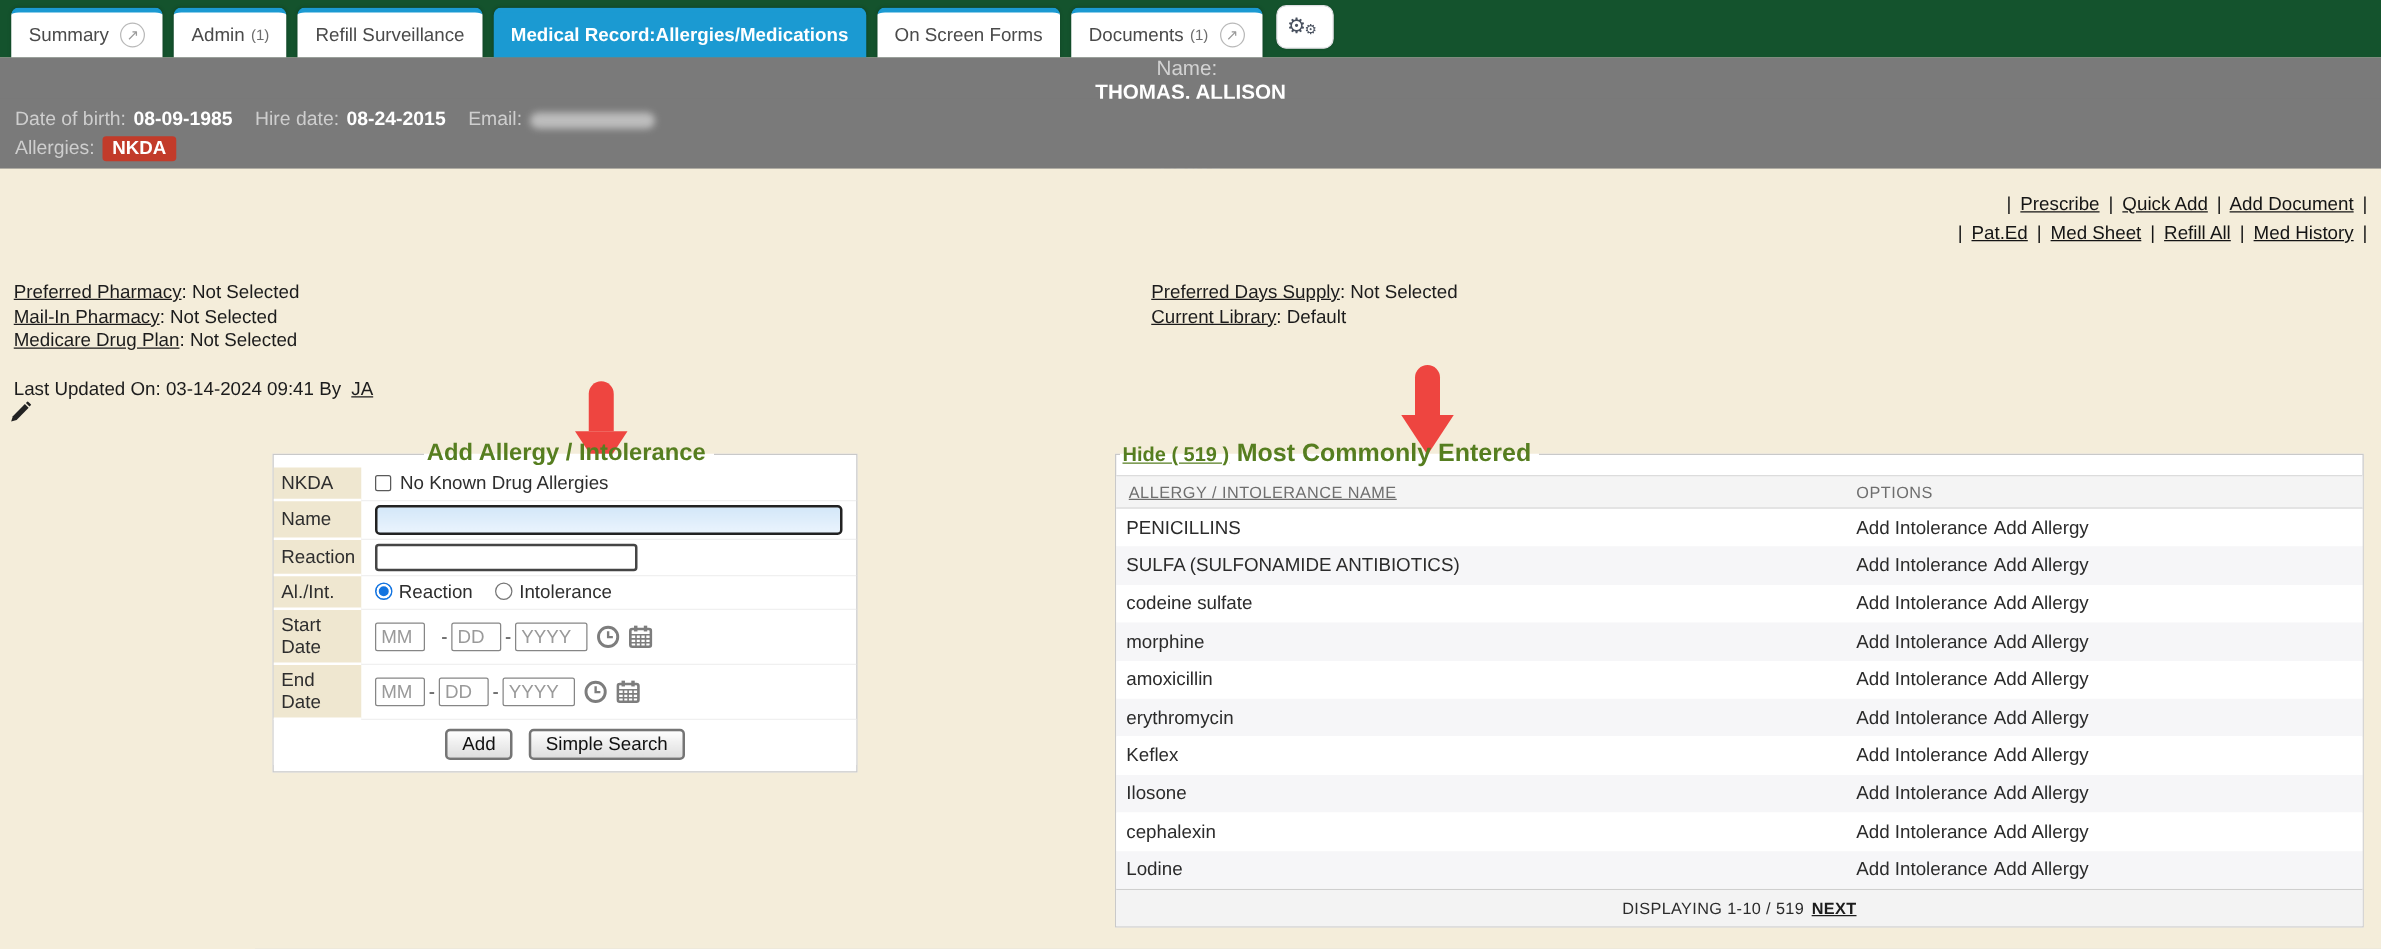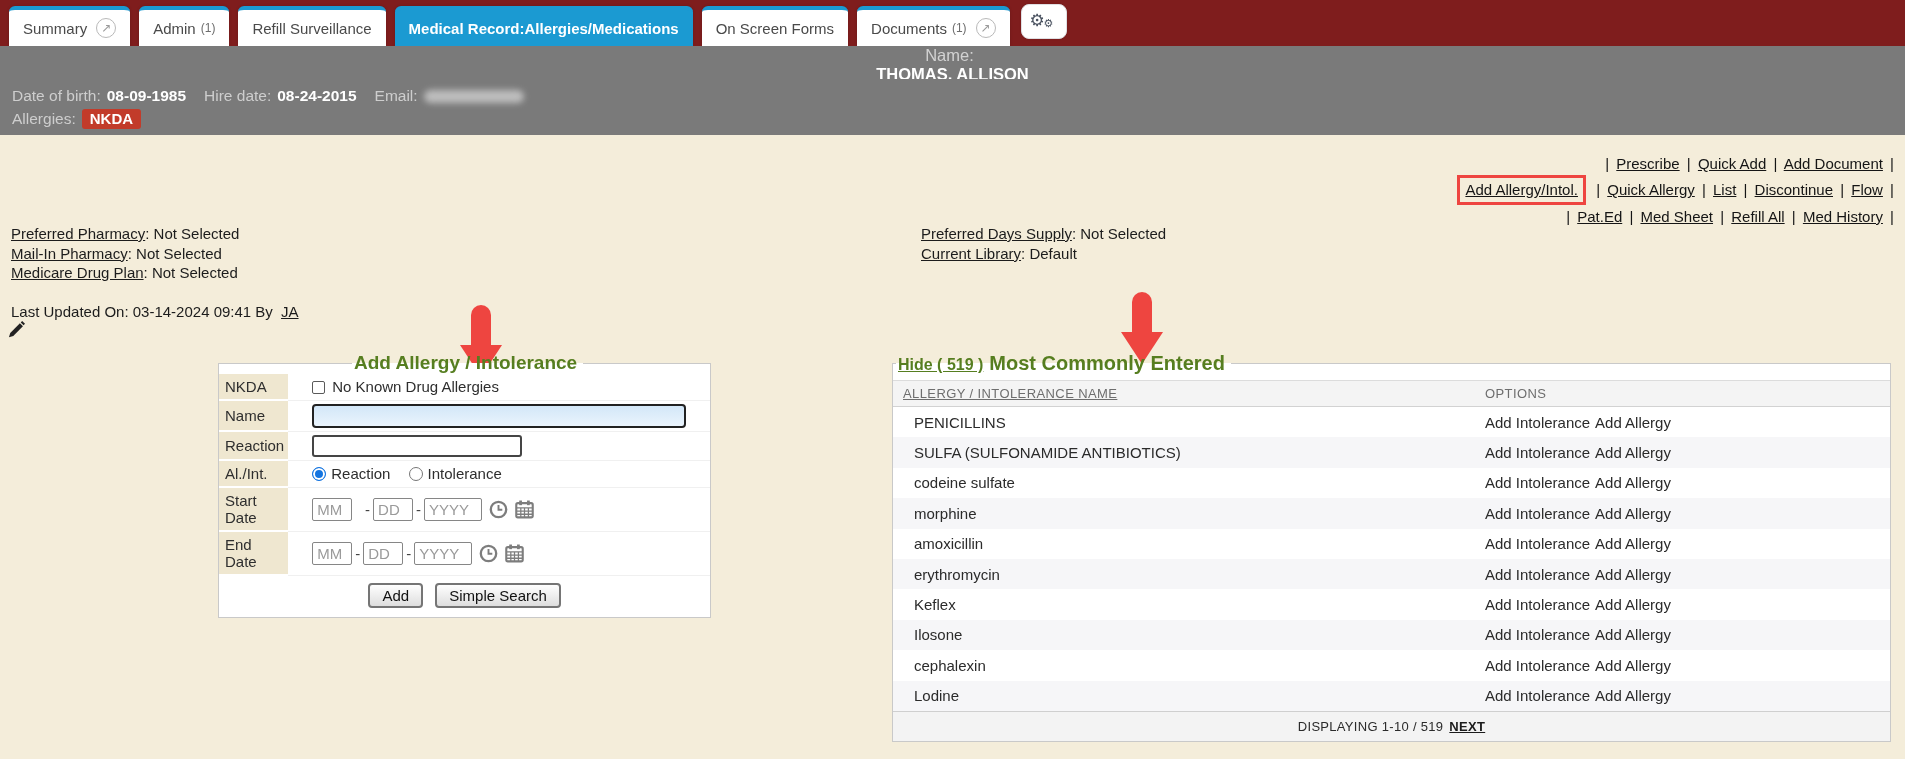--- a/index.html
+++ b/index.html
@@ -4,21 +4,21 @@
 <style>
   * { margin:0; padding:0; box-sizing:border-box; }
   html,body { background:#ddd; }
   .page {
     position:relative; width:1905px; height:759px; overflow:hidden;
     font-family:"Liberation Sans", sans-serif; background:#f4edda;
   }
   
   .tabbar {
     position:absolute; top:0; left:0; width:100%; height:46px;
-    background:#7f1d1d; display:flex; align-items:flex-end; padding-left:9px;
+    background:#14532d; display:flex; align-items:flex-end; padding-left:9px;
   }
   .tab {
     height:40px; background:#fff; border-top:4px solid var(--accent-blue,#1b9ad2);
     border-radius:6px 6px 0 0; display:flex; align-items:center; padding:0 14px;
     margin-right:9px; font-size:15px; color:#4a4a4a; cursor:pointer;
     box-shadow:0 0 3px rgba(0,0,0,.18);
   }
   .tab.active { background:var(--accent-blue,#1b9ad2); color:#fff; font-weight:bold; }
   .tab-count { font-size:12px; margin-left:5px; color:#6d6d6d; }
   .popout {
@@ -86,21 +86,21 @@
   .a2 { left:1121px; top:157px; }
   
   fieldset { background:#fff; border:1px solid #c9c9c9; }
   .green-title { color:var(--green,#567e20); font-weight:bold; font-size:19px;text-align:center; }
   .form-fs { position:absolute; left:218px; top:217px; width:468px; padding:0 0 5px; }
   .form-fs legend { margin-left:3px; padding:0 6px 0 2px; }
   .ftable { width:100%; border-collapse:collapse; font-size:15px; color:#2e2e2e; }
   .ftable td { vertical-align:middle; }
   .flabel { width:76px; background:#efe7d0; padding:4px 4px 4px 6px;
             border-bottom:2px solid #fff; }
-  .fval { padding:3px 24px; border-bottom:1px solid #f0f0f0;margin-left:40px; }
+  .fval { padding:3px 11px; border-bottom:1px solid #f0f0f0;margin-left:40px; }
   .cb { width:13px; height:13px; border:1px solid #5a5a5a; border-radius:2px;
         background:#fff; display:inline-block; vertical-align:-2px; margin-right:7px; cursor:pointer; }
   .name-input { width:374px; height:24px; border:2px solid #222; border-radius:4px;
                 background:linear-gradient(#d3e7f8,#eaf4fd); outline:none;
                 font-size:15px; padding:0 5px; font-family:inherit; }
   .reaction-input { width:210px; height:22px; border:2px solid #454545; border-radius:3px;
                     background:#fff; outline:none; font-size:15px; padding:0 5px; font-family:inherit; }
   .radio { width:14px; height:14px; border-radius:50%; display:inline-block;
            vertical-align:-2px; margin-right:5px; cursor:pointer; }
   .radio.on  { background:#1374e0; border:1px solid #1374e0; box-shadow:inset 0 0 0 2px #fff; }
@@ -125,21 +125,21 @@
                text-decoration:underline; cursor:pointer; margin-right:6px; }
   .ttl { font-size:20px; }
   .thead { position:relative; margin-top:5px; height:27px; display:flex; align-items:center;
            background:#f4f4f4; border-top:1px solid #dcdcdc; border-bottom:1px solid #d2d2d2;
            font-size:13px; color:#6e6e6e; letter-spacing:.4px; }
   .col1 { margin-left:10px; color:#6e6e6e; }
   .col2 { position:absolute; left:592px; }
   .trow { position:relative; height:30.4px; display:flex; align-items:center;
           font-size:15px; color:#2b2b2b; background:#fff; }
   .trow.alt { background:#f6f6f8; }
-  .tname { margin-left:21px; }
+  .tname { margin-left:8px; }
   .topts { position:absolute; left:592px; white-space:nowrap; }
   .opt { cursor:pointer; margin-right:5px; }
   .tfoot { height:30px; border-top:1px solid #cfcfcf; background:#f3f3f3;
            display:flex; align-items:center; justify-content:center;
            font-size:13px; color:#2b2b2b; letter-spacing:.3px; }
   .next { margin-left:6px; font-weight:bold; color:#1c1c1c; }
 </style>
 </head>
 <body>
 
@@ -242,32 +242,20 @@
       <div>
         <span class="pipe">|</span>
         <span class="ulink">Prescribe</span>
         <span class="pipe">|</span>
         <span class="ulink">Quick Add</span>
         <span class="pipe">|</span>
         <span class="ulink">Add Document</span>
         <span class="pipe">|</span>
       </div>
       <div>
-        <span class="boxed"><span class="ulink">Add Allergy/Intol.</span></span>
-        <span class="pipe">|</span>
-        <span class="ulink">Quick Allergy</span>
-        <span class="pipe">|</span>
-        <span class="ulink">List</span>
-        <span class="pipe">|</span>
-        <span class="ulink">Discontinue</span>
-        <span class="pipe">|</span>
-        <span class="ulink">Flow</span>
-        <span class="pipe">|</span>
-      </div>
-      <div>
         <span class="pipe">|</span>
         <span class="ulink">Pat.Ed</span>
         <span class="pipe">|</span>
         <span class="ulink">Med Sheet</span>
         <span class="pipe">|</span>
         <span class="ulink">Refill All</span>
         <span class="pipe">|</span>
         <span class="ulink">Med History</span>
         <span class="pipe">|</span>
       </div>

